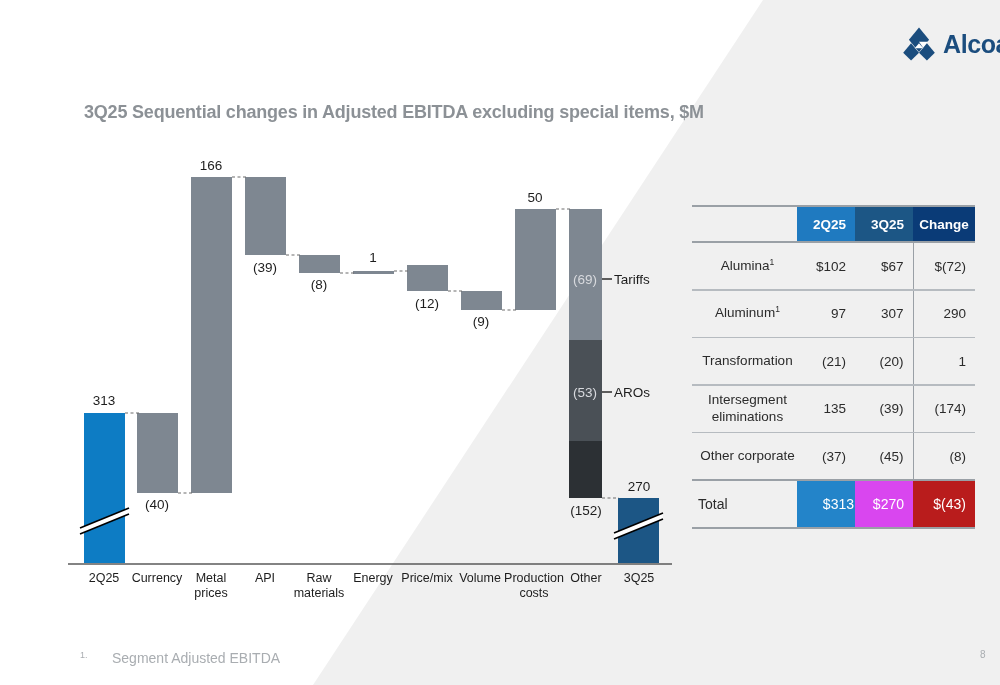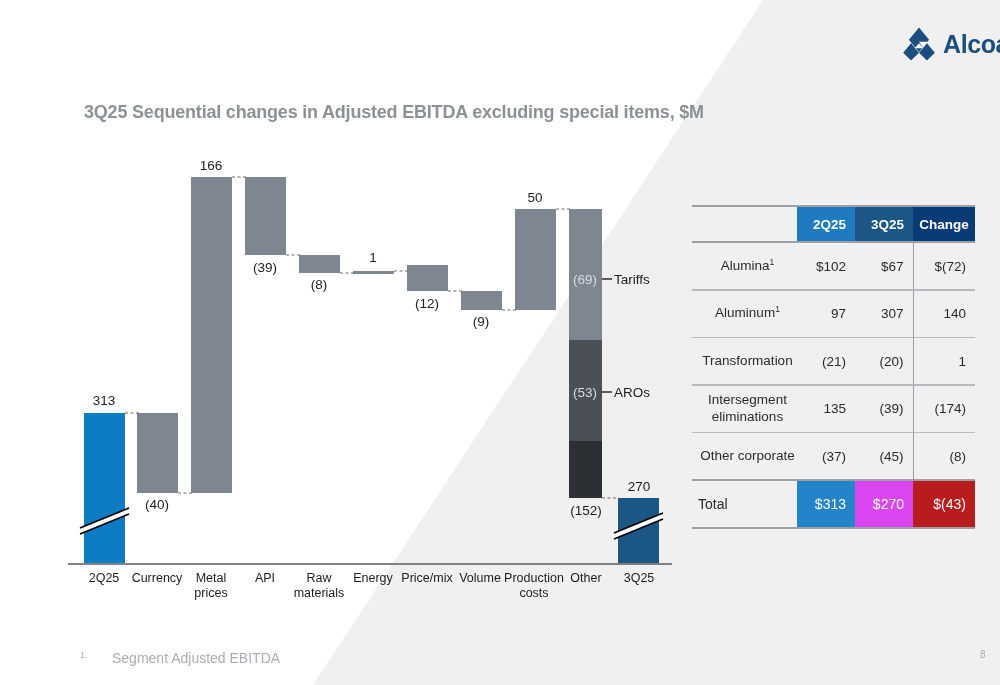--- a/index.html
+++ b/index.html
@@ -52,21 +52,21 @@
   .h-ch{background:#0a3b77;text-align:center!important;padding-right:0!important;}
   .rule-top{height:2px;background:#9aa0a6;}
 
   .data-row td{height:46px;vertical-align:middle;font-size:13.5px;color:#2b2b2b;}
   .data-row td.c-lab{text-align:center;padding-left:6px;line-height:1.22;}
   .data-row td.num{text-align:right;padding-right:9px;}
   .data-row td.chg{text-align:right;padding-right:9px;border-left:1.5px solid #9aa0a6;}
 
   .tot-row td{height:46px;vertical-align:middle;font-size:14px;color:#2b2b2b;}
   .tot-row td.c-lab{text-align:left;padding-left:6px;}
-  .tot-row td.t-q2{background:#2384c9;color:#fff;text-align:right;padding-right:9px;}
+  .tot-row td.t-q2{background:#2384c9;color:#fff;text-align:right;padding-right:1px;}
   .tot-row td.t-q3{background:#d946ef;color:#fff;text-align:right;padding-right:9px;}
   .tot-row td.t-ch{background:#b91c1c;color:#fff;text-align:right;padding-right:9px;}
 
   .sep td{height:1.5px;padding:0;}
   .sep-line{height:1.5px;background:#b6bbc0;}
   .sep-strong td{height:2px;padding:0;}
   .sep-strong-line{height:2px;background:#9aa0a6;}
 
   sup{font-size:8.5px;vertical-align:super;line-height:0;}
 
@@ -232,21 +232,21 @@
         <tr class="sep">
             <td colspan="4">
               <div class="sep-line"></div>
             </td>
           </tr>
 
         <tr class="data-row">
           <td class="c-lab"><span>Aluminum</span><sup>1</sup></td>
           <td class="c-q2 num">97</td>
           <td class="c-q3 num">307</td>
-          <td class="c-ch chg">140</td>
+          <td class="c-ch chg">290</td>
         </tr>
         <tr class="sep">
             <td colspan="4">
               <div class="sep-line"></div>
             </td>
           </tr>
 
         <tr class="data-row">
           <td class="c-lab">Transformation</td>
           <td class="c-q2 num">(21)</td>

